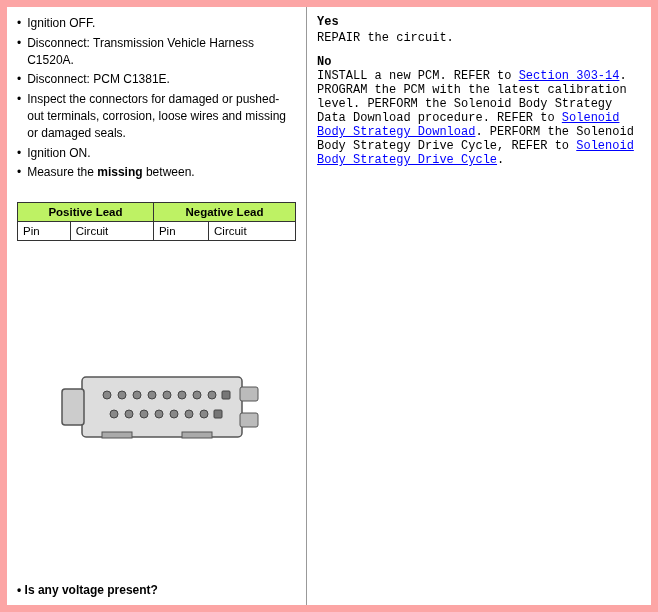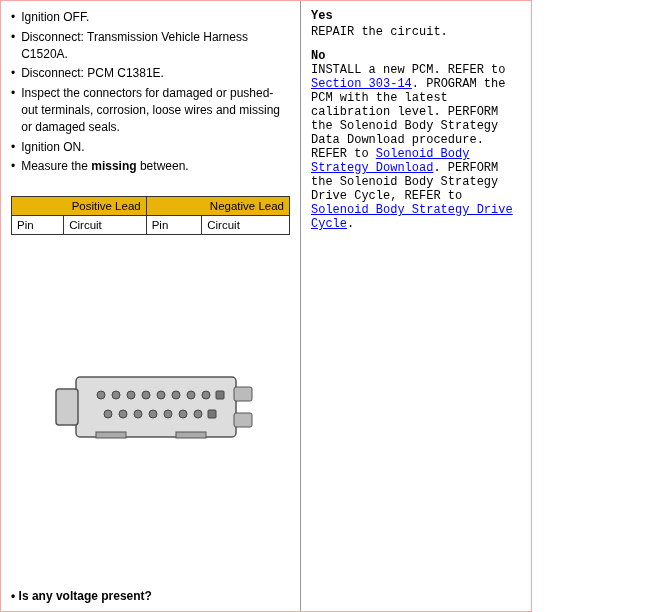--- a/index.html
+++ b/index.html
@@ -9,23 +9,23 @@
     }
     body {
       font-family: Arial, sans-serif;
       font-size: 12px;
       background: #fff;
       width: 658px;
       min-height: 612px;
     }
     .main-container {
       display: flex;
-      width: 532px;
+      width: 658px;
       min-height: 612px;
-      border: 1px solid #fca5a5;
+      border: 7px solid #fca5a5;
     }
     .left-panel {
       width: 300px;
       border-right: 1px solid #999;
       padding: 8px 10px;
       display: flex;
       flex-direction: column;
     }
     .right-panel {
       flex: 1;
@@ -54,23 +54,23 @@
       margin-top: 8px;
       font-size: 11.5px;
     }
     .voltage-table td, .voltage-table th {
       border: 1px solid #333;
       padding: 3px 5px;
       text-align: left;
       vertical-align: top;
     }
     .voltage-table .header-row td {
-      text-align: right;
-      font-weight: normal;
-      background: #eab308;
+      text-align: center;
+      font-weight: bold;
+      background: #bef264;
     }
     
     .connector-area {
       flex: 1;
       display: flex;
       align-items: center;
       justify-content: center;
       padding: 20px 0;
     }
     

